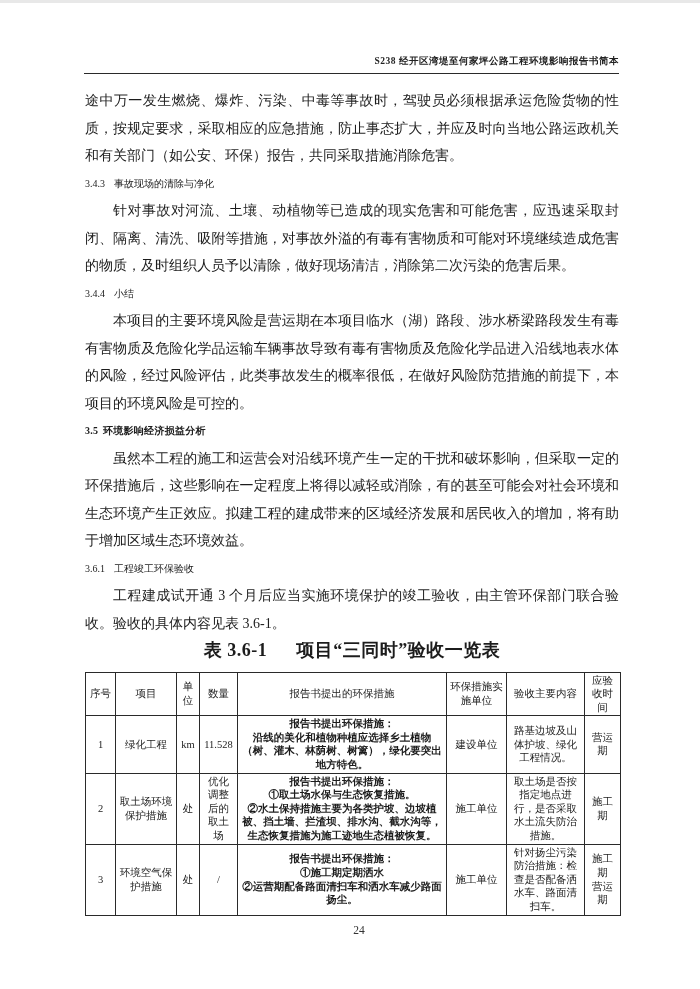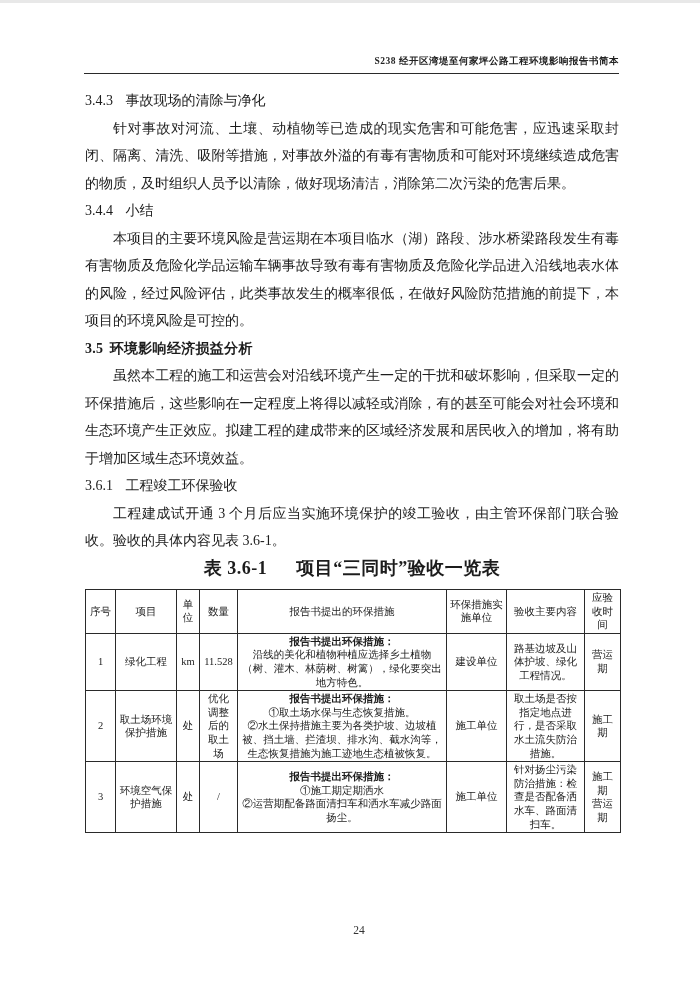--- a/index.html
+++ b/index.html
@@ -41,21 +41,21 @@
     left: 85px;
     width: 534px;
     font-size: 14px;
     line-height: 27.5px;
     text-align: justify;
   }
   .para { margin: 0; text-indent: 2em; }
   .para.no-indent { text-indent: 0; }
   .heading {
     margin: 0;
-    font-size: 14px;
+    font-size: 10px;
     line-height: 27.5px;
     font-weight: normal;
     text-align: left;
   }
   .heading.bold { font-weight: bold; letter-spacing: 0.3px; }
   .heading .h-num { margin-right: 0.9em; }
   .heading.bold .h-num { margin-right: 0.45em; }
   .table-title {
     margin: 0;
     font-size: 18px;
@@ -82,21 +82,21 @@
     font-weight: normal;
     word-break: break-all;
     overflow: hidden;
   }
   table.acceptance thead tr { height: 31px; }
   .row-1 { height: 40px; }
   .row-2 { height: 70px; }
   .row-3 { height: 51px; }
   td.measures { text-align: left; }
   .m-title { font-weight: bold; }
-  .pre-line { white-space: pre-line; }
+  .pre-line { white-space: pre-line; font-weight: bold; }
   .page-number {
     position: absolute;
     top: 921px;
     left: 9px;
     width: 100%;
     text-align: center;
     font-size: 11.5px;
     color: #333;
   }
 </style>
@@ -105,20 +105,21 @@
 
 <div class="page">
 
   <div class="doc-header">
     <span>S238 经开区湾堤至何家坪公路工程环境影响报告书简本</span>
   </div>
   <div class="header-rule"></div>
 
   <div class="doc-body">
 
+    <p class="para no-indent">途中万一发生燃烧、爆炸、污染、中毒等事故时，驾驶员必须根据承运危险货物的性质，按规定要求，采取相应的应急措施，防止事态扩大，并应及时向当地公路运政机关和有关部门（如公安、环保）报告，共同采取措施消除危害。</p>
 
     <h4 class="heading">
       <span class="h-num">3.4.3</span><span class="h-title">事故现场的清除与净化</span>
     </h4>
 
     <p class="para">针对事故对河流、土壤、动植物等已造成的现实危害和可能危害，应迅速采取封闭、隔离、清洗、吸附等措施，对事故外溢的有毒有害物质和可能对环境继续造成危害的物质，及时组织人员予以清除，做好现场清洁，消除第二次污染的危害后果。</p>
 
     <h4 class="heading">
       <span class="h-num">3.4.4</span><span class="h-title">小结</span>
     </h4>

